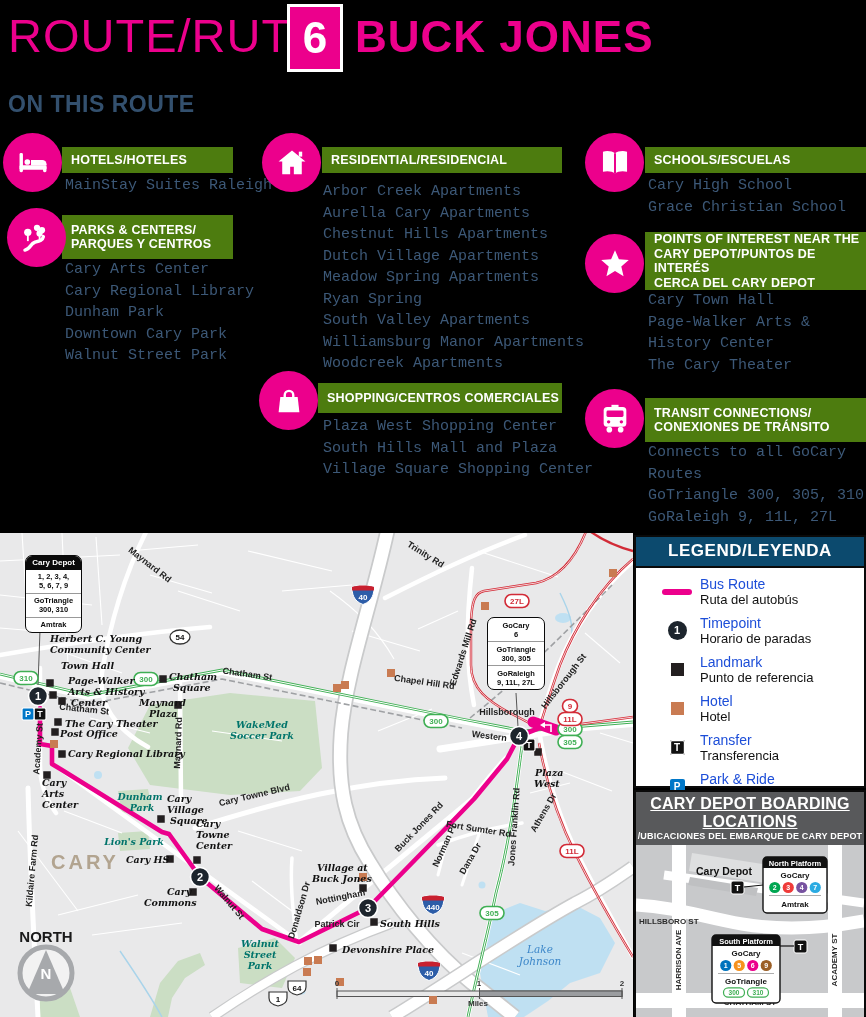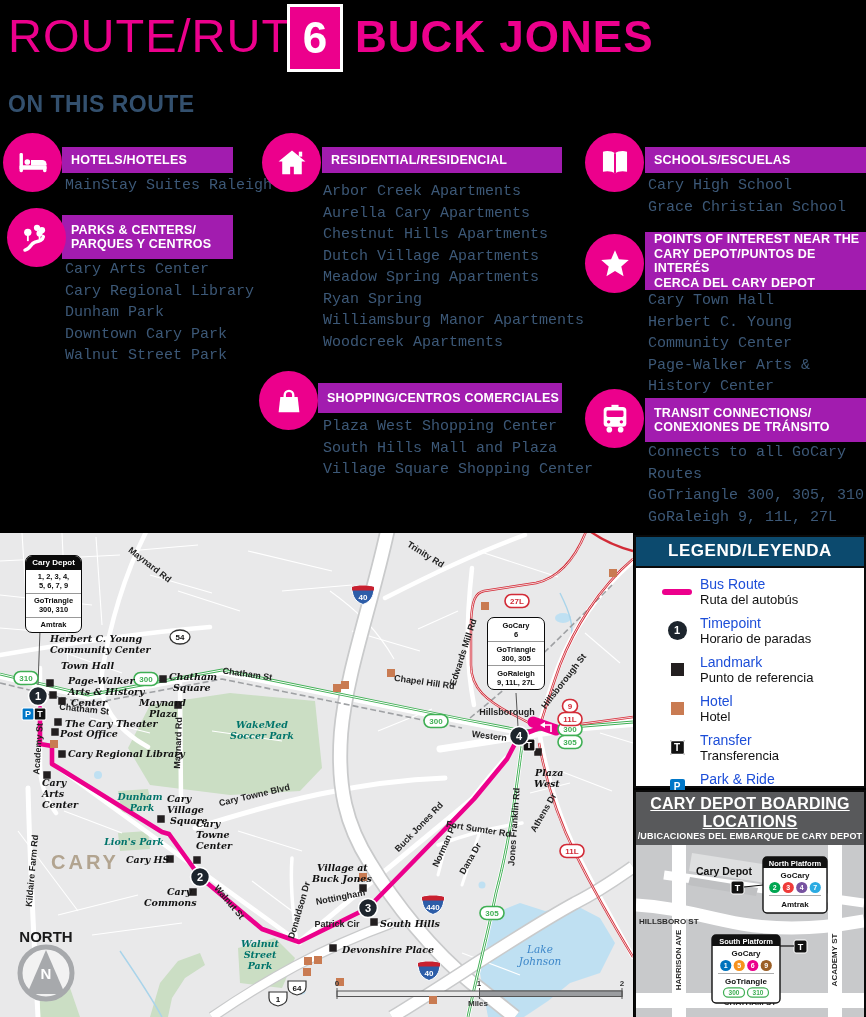--- a/index.html
+++ b/index.html
@@ -11,21 +11,21 @@
   .route-num-box{position:absolute;left:287px;top:4px;width:50px;height:62px;background:#EC008C;
                  border:3px solid #fff;display:flex;align-items:center;justify-content:center;
                  color:#fff;font-size:44px;font-weight:bold;}
   .route-name{position:absolute;left:355px;top:12px;font-size:44px;font-weight:bold;
               color:#EC008C;letter-spacing:1px;}
   .on-this-route{position:absolute;left:8px;top:91px;font-size:23px;font-weight:bold;
                  color:#33506E;letter-spacing:.5px;}
   
   .icon-circle{position:absolute;width:59px;height:59px;border-radius:50%;background:#EC008C;
                display:flex;align-items:center;justify-content:center;z-index:2;}
-  .sec-bar{position:absolute;background:#a21caf;color:#fff;font-weight:bold;font-size:12.5px;
+  .sec-bar{position:absolute;background:#4d7c0f;color:#fff;font-weight:bold;font-size:12.5px;
            line-height:14.5px;display:flex;flex-direction:column;justify-content:center;
            padding-left:9px;box-sizing:border-box;letter-spacing:.2px;}
   .sec-list{position:absolute;color:#3C5877;font-size:15px;line-height:21.5px;font-family:Liberation Mono, monospace;}
   
   .map-wrap{position:absolute;left:0;top:533px;width:633px;height:484px;background:#E9E9EA;}
   .map-wrap svg{position:absolute;left:0;top:0;}
   #callout-layer{position:absolute;left:0;top:0;width:633px;height:484px;}
   .callout{position:absolute;box-sizing:border-box;background:#fff;border:1.6px solid #0a0a0a;
            border-radius:7px;overflow:hidden;text-align:center;font-weight:bold;color:#0a0a0a;
            font-size:7.5px;line-height:9px;z-index:5;}
@@ -128,20 +128,21 @@
       <div class="sec-bar" style="left: 322px; top: 147px; width: 240px; height: 26px;">
         <div>RESIDENTIAL/RESIDENCIAL</div>
       </div>
       <div class="sec-list" style="left: 323px; top: 181px;">
         <div>Arbor Creek Apartments</div>
         <div>Aurella Cary Apartments</div>
         <div>Chestnut Hills Apartments</div>
         <div>Dutch Village Apartments</div>
         <div>Meadow Spring Apartments</div>
         <div>Ryan Spring</div>
+        <div>South Valley Apartments</div>
         <div>Williamsburg Manor Apartments</div>
         <div>Woodcreek Apartments</div>
       </div>
       <div class="icon-circle" style="left: 259px; top: 371px;">
         <svg viewBox="0 0 24 24" width="32" height="32">
           <path d="M8.8 9V7.6a3.2 3.2 0 0 1 6.4 0V9" stroke="#fff" stroke-width="1.8" fill="none"></path>
           <path fill="#fff" d="M5.5 9h13l1.3 11.5h-15.6z"></path>
         </svg>
       </div>
       <div class="sec-bar" style="left: 318px; top: 383px; width: 244px; height: 30px;">
@@ -170,21 +171,20 @@
           <path fill="#fff" d="M12 2.8l2.6 6.1 6.6.5-5 4.3 1.5 6.5L12 16.7l-5.7 3.5 1.5-6.5-5-4.3 6.6-.5z"></path>
         </svg>
       </div>
       <div class="sec-bar" style="left: 645px; top: 232px; width: 221px; height: 58px;">
         <div>POINTS OF INTEREST NEAR THE</div>
         <div>CARY DEPOT/PUNTOS DE INTERÉS</div>
         <div>CERCA DEL CARY DEPOT</div>
       </div>
       <div class="sec-list" style="left: 648px; top: 290px;">
         <div>Cary Town Hall</div>
-        <div>Herbert C. Young Community Center</div>
         <div>Page-Walker Arts &amp; History Center</div>
         <div>The Cary Theater</div>
       </div>
       <div class="icon-circle" style="left: 585px; top: 389px;">
         <svg viewBox="0 0 24 24" width="34" height="34">
           <g fill="#fff">
             <rect x="9.5" y="2" width="5" height="1.5"></rect>
             <rect x="4" y="3.5" width="16" height="14" rx="2.5"></rect>
             <circle cx="8" cy="19.5" r="2"></circle>
             <circle cx="16" cy="19.5" r="2"></circle>

